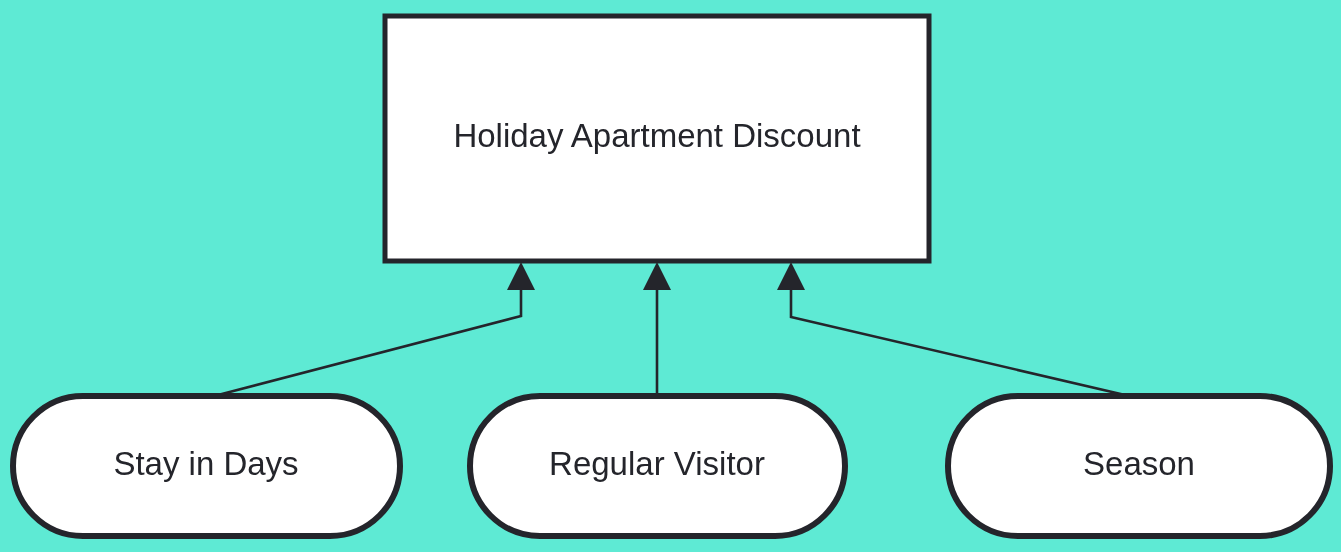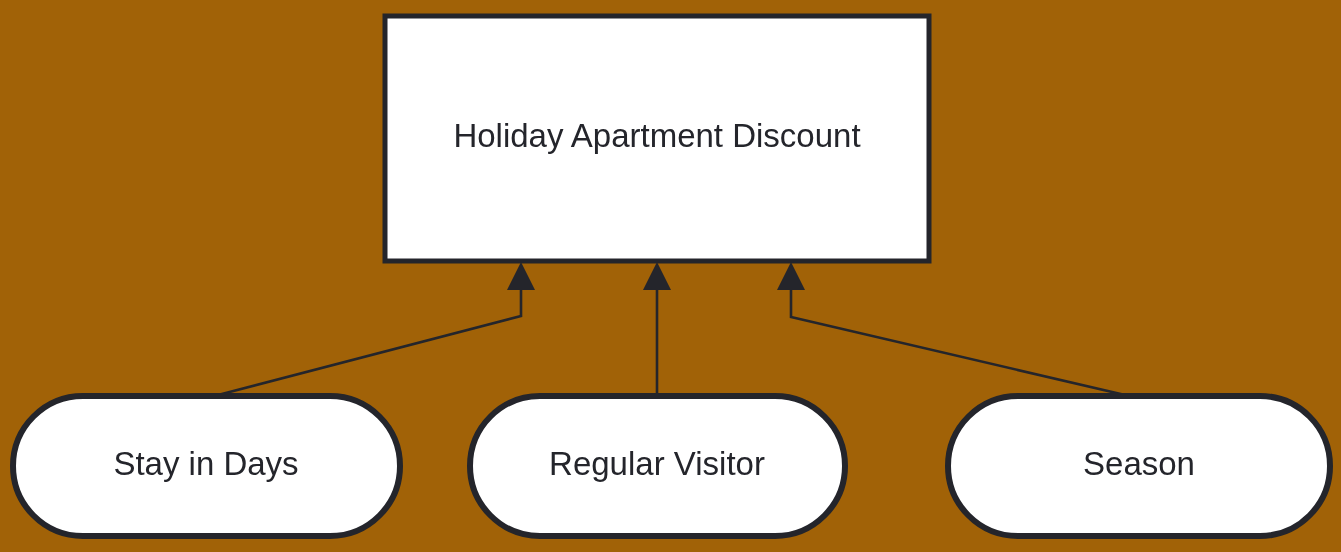--- a/index.html
+++ b/index.html
@@ -7,21 +7,21 @@
     padding: 0;
     background: #ffffff;
   }
   body {
     font-family: "Liberation Sans", sans-serif;
   }
   #canvas {
     position: relative;
     width: 1341px;
     height: 552px;
-    background: #a16207;
+    background: #5eead4;
     overflow: hidden;
   }
   #diagram-svg {
     position: absolute;
     left: 0;
     top: 0;
     width: 1341px;
     height: 552px;
   }
   .node-label {

